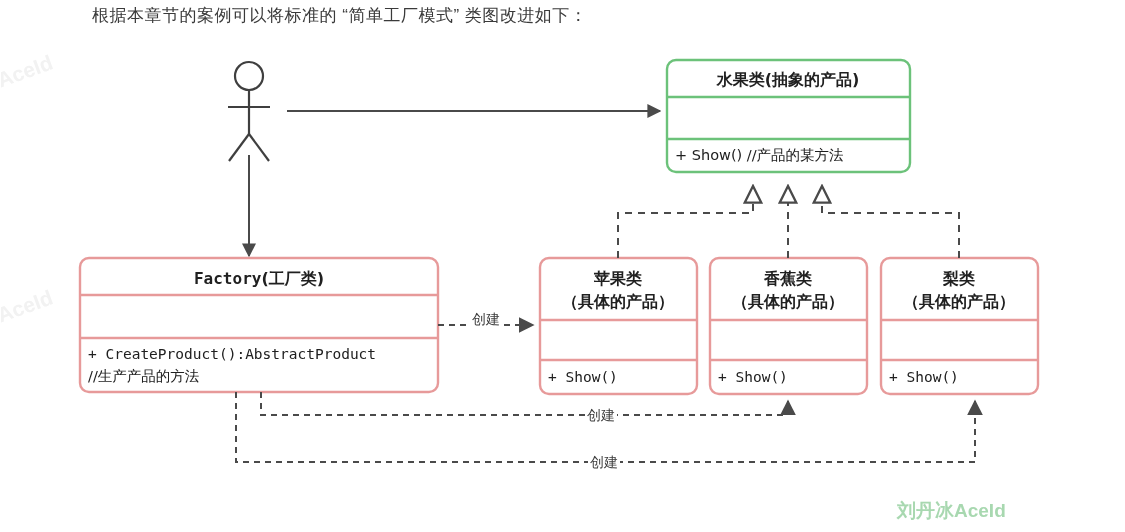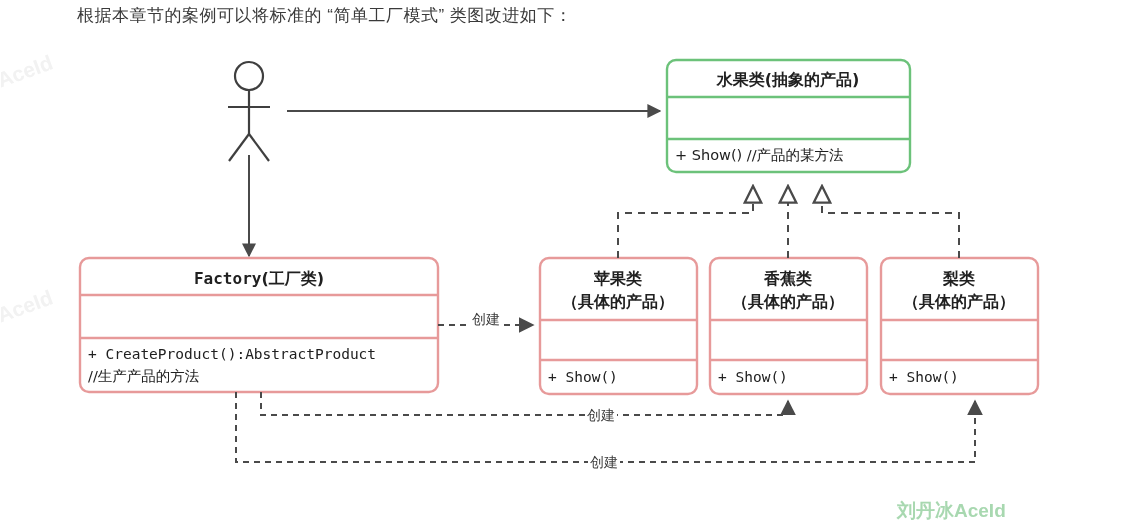--- a/index.html
+++ b/index.html
@@ -9,21 +9,21 @@
   }
   body {
     width: 1125px;
     height: 532px;
     position: relative;
     overflow: hidden;
     font-family: "Liberation Sans", sans-serif;
   }
   #caption {
     position: absolute;
-    left: 77px;
+    left: 92px;
     top: 4px;
     font-size: 17px;
     color: #3a3a3a;
     font-family: "Liberation Sans", sans-serif;
     letter-spacing: 0.5px;
     white-space: nowrap;
   }
   #diagram {
     position: absolute;
     left: 0;

